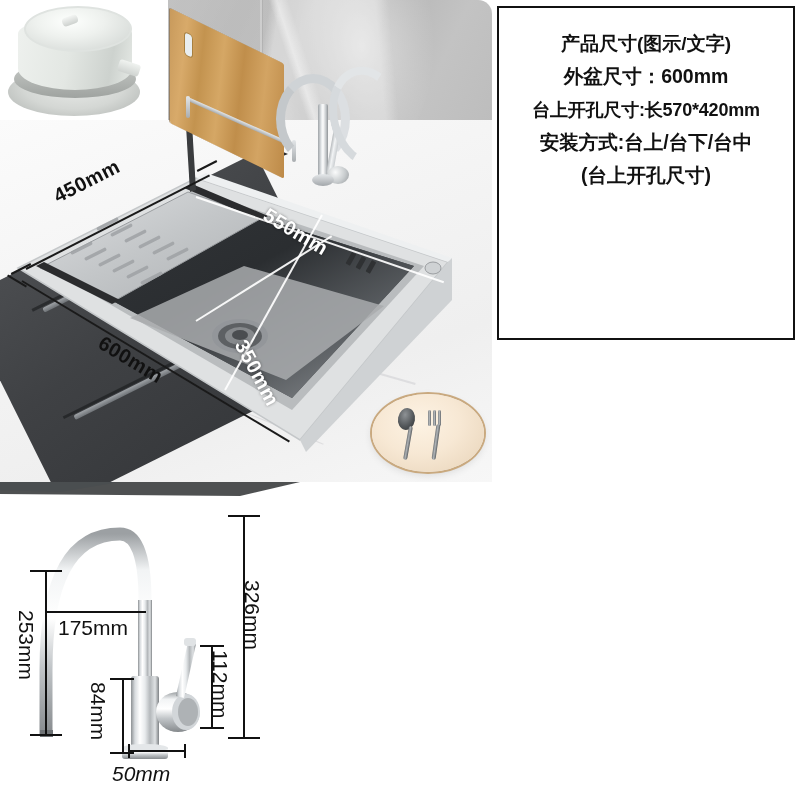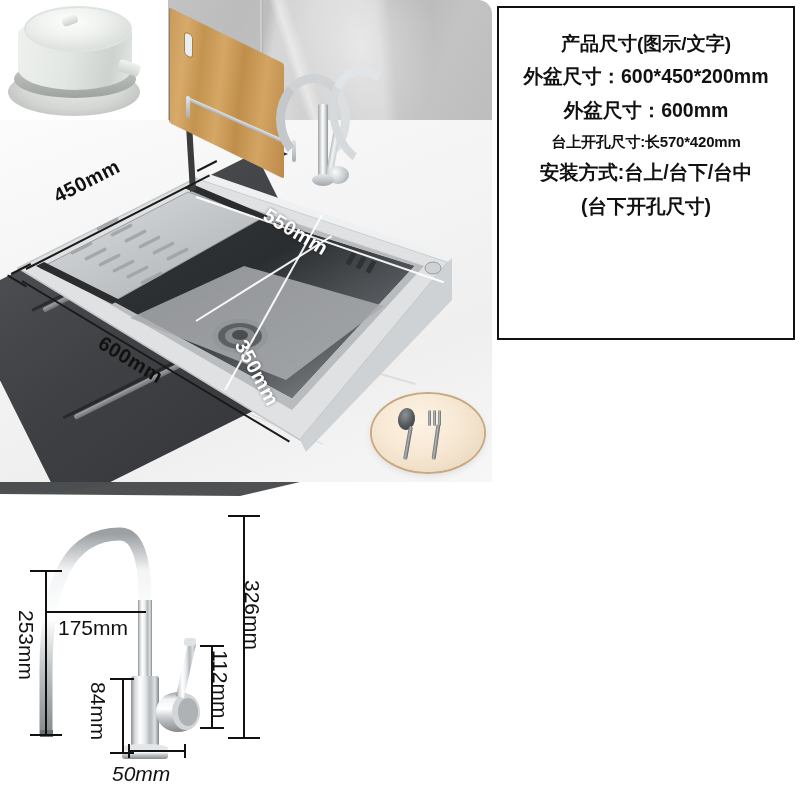--- a/index.html
+++ b/index.html
@@ -268,21 +268,21 @@
   .spec-line {
     color: #111;
     font-size: 19.5px;
     font-weight: 700;
     line-height: 1.0;
     text-align: right;
     white-space: nowrap;
     margin-bottom: 14px;
   }
   .spec-line.title { font-size: 19px; }
-  .spec-line.wide { font-size: 15px; letter-spacing: -0.2px; }
+  .spec-line.wide { font-size: 18px; letter-spacing: -0.2px; }
 
   
   #faucet-drawing {
     position: absolute;
     left: 0; top: 482px;
     width: 800px; height: 318px;
     background: #fff;
   }
   .fx-line {
     position: absolute;
@@ -448,25 +448,24 @@
   <div class="dim-label-light" style="left:265px; top:202px; transform:rotate(31deg);">550mm</div>
 
   <div class="dim-line-light" style="left:322px; top:214px; width:200px; height:2px; transform:rotate(119deg);"></div>
 
   <div class="dim-line-light" style="left:196px; top:320px; width:160px; height:2px; transform:rotate(-32deg);"></div>
   <div class="dim-label-light" style="left:240px; top:330px; transform:rotate(62deg);">350mm</div>
 </div>
 
 <div id="spec-box">
   <div class="spec-line title">产品尺寸(图示/文字)</div>
-  <div class="spec-line">外盆尺寸：600*450*200mm</div>
   <div class="spec-line">外盆尺寸：600mm</div>
   <div class="spec-line wide">台上开孔尺寸:长570*420mm</div>
   <div class="spec-line">安装方式:台上/台下/台中</div>
-  <div class="spec-line">(台下开孔尺寸)</div>
+  <div class="spec-line">(台上开孔尺寸)</div>
 </div>
 
 <div id="faucet-drawing">
 
   <svg width="800" height="318" style="position:absolute;left:0;top:0;">
     <defs>
       <linearGradient id="chrome" x1="0" y1="0" x2="1" y2="0">
         <stop offset="0%" stop-color="#8d9194"></stop>
         <stop offset="14%" stop-color="#d7dbde"></stop>
         <stop offset="32%" stop-color="#ffffff"></stop>

